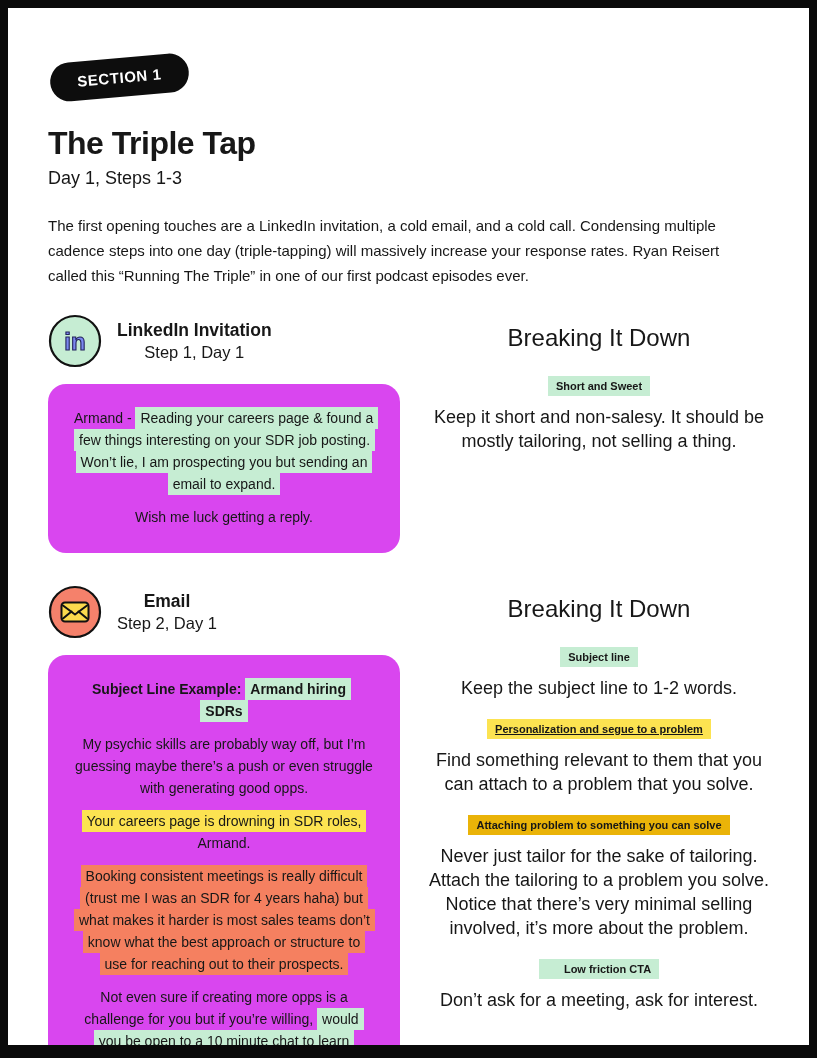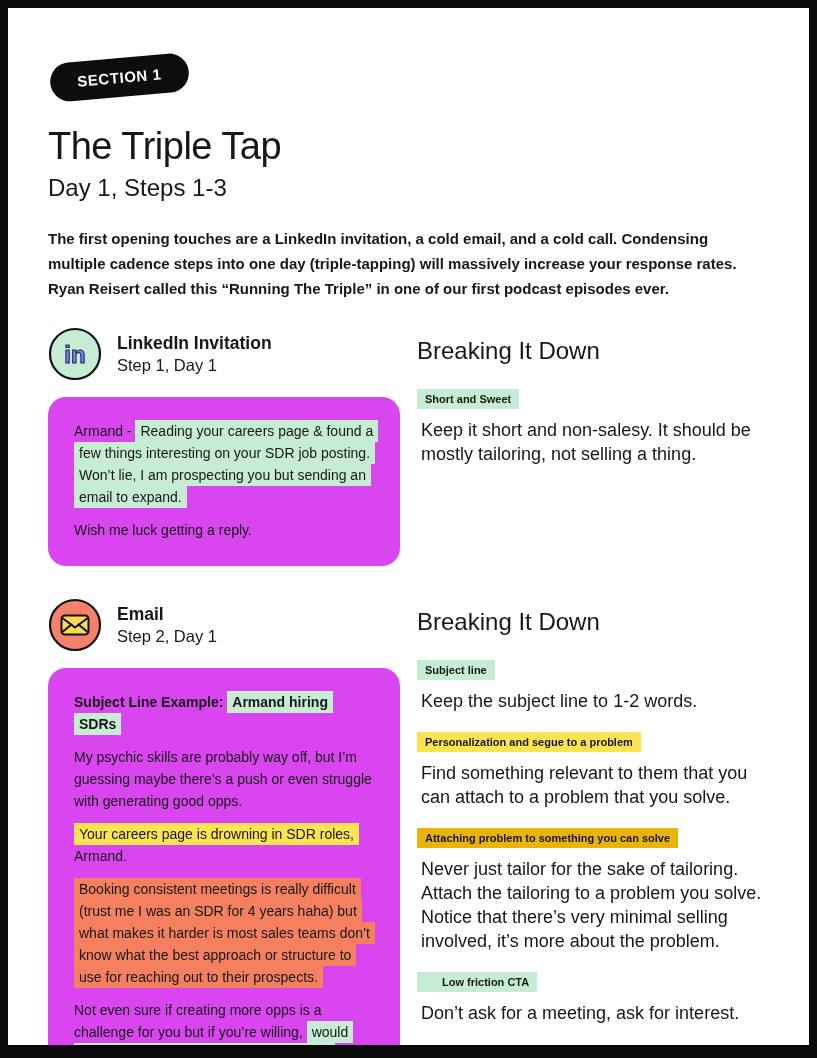--- a/index.html
+++ b/index.html
@@ -4,25 +4,25 @@
 <style>
   html,body{margin:0;padding:0;background:#000;}
   .frame{position:relative;width:817px;height:1058px;box-sizing:border-box;background:#ffffff;
          border:8px solid #0a0a0a;border-bottom-width:13px;overflow:hidden;
          font-family:"Liberation Sans",sans-serif;color:#171717;}
   .content{padding:42px 28px 0 40px;}
 
   .badge{display:inline-block;transform:rotate(-5deg);background:#0d0d0d;color:#fff;
          font-weight:bold;font-size:15px;letter-spacing:.6px;padding:11px 27px;
          border-radius:22px;margin:8px 0 0 2px;}
-  h1.title{font-size:38px;font-weight:400;letter-spacing:-.5px;margin:28px 0 0;}
-  .subtitle{font-size:24px;font-weight:400;margin:6px 0 16px;}
-  .intro{font-size:15px;line-height:25px;margin:24px 0 0;max-width:700px;font-weight:bold;}
+  h1.title{font-size:32px;font-weight:700;letter-spacing:-.5px;margin:28px 0 0;}
+  .subtitle{font-size:18px;font-weight:400;margin:6px 0 16px;}
+  .intro{font-size:15px;line-height:25px;margin:24px 0 0;max-width:700px;}
 
-  .row{display:flex;align-items:flex-start;}
+  .row{display:flex;align-items:flex-start;text-align:center;}
   .row1{margin-top:26px;}
   .row2{margin-top:32px;}
   .col-left{width:352px;flex:none;}
   .col-right{margin-left:17px;flex:1;min-width:0;}
 
   .sec-header{display:flex;align-items:center;gap:15px;}
   .sec-icon{width:54px;height:54px;flex:none;}
   .sec-title{font-size:17.5px;font-weight:bold;line-height:22px;}
   .sec-step{font-size:16.5px;font-weight:400;line-height:22px;}
 
@@ -101,21 +101,21 @@
 
         </div>
       </div>
       <div class="col-right">
         <h2 class="bid">Breaking It Down</h2>
         <div class="bd-first">
           <span class="bd-label" style="background: rgb(198, 237, 211);">Subject line</span>
           <p class="bd-text">Keep the subject line to 1-2 words.</p>
         </div>
         <div>
-          <span class="bd-label" style="background: rgb(252, 227, 81);">Personalization and segue to a problem</span>
+          <span class="bd-label" style="background: rgb(252, 227, 81); text-decoration: underline;">Personalization and segue to a problem</span>
           <p class="bd-text">Find something relevant to them that you can attach to a problem that you solve.</p>
         </div>
         <div>
           <span class="bd-label" style="background: #eab308;">Attaching problem to something you can solve</span>
           <p class="bd-text">Never just tailor for the sake of tailoring. Attach the tailoring to a problem you solve. Notice that there’s very minimal selling involved, it’s more about the problem.</p>
         </div>
         <div>
           <span class="bd-label" style="background: rgb(198, 237, 211); padding-left: 25px;">Low friction CTA</span>
           <p class="bd-text">Don’t ask for a meeting, ask for interest.</p>
         </div>

